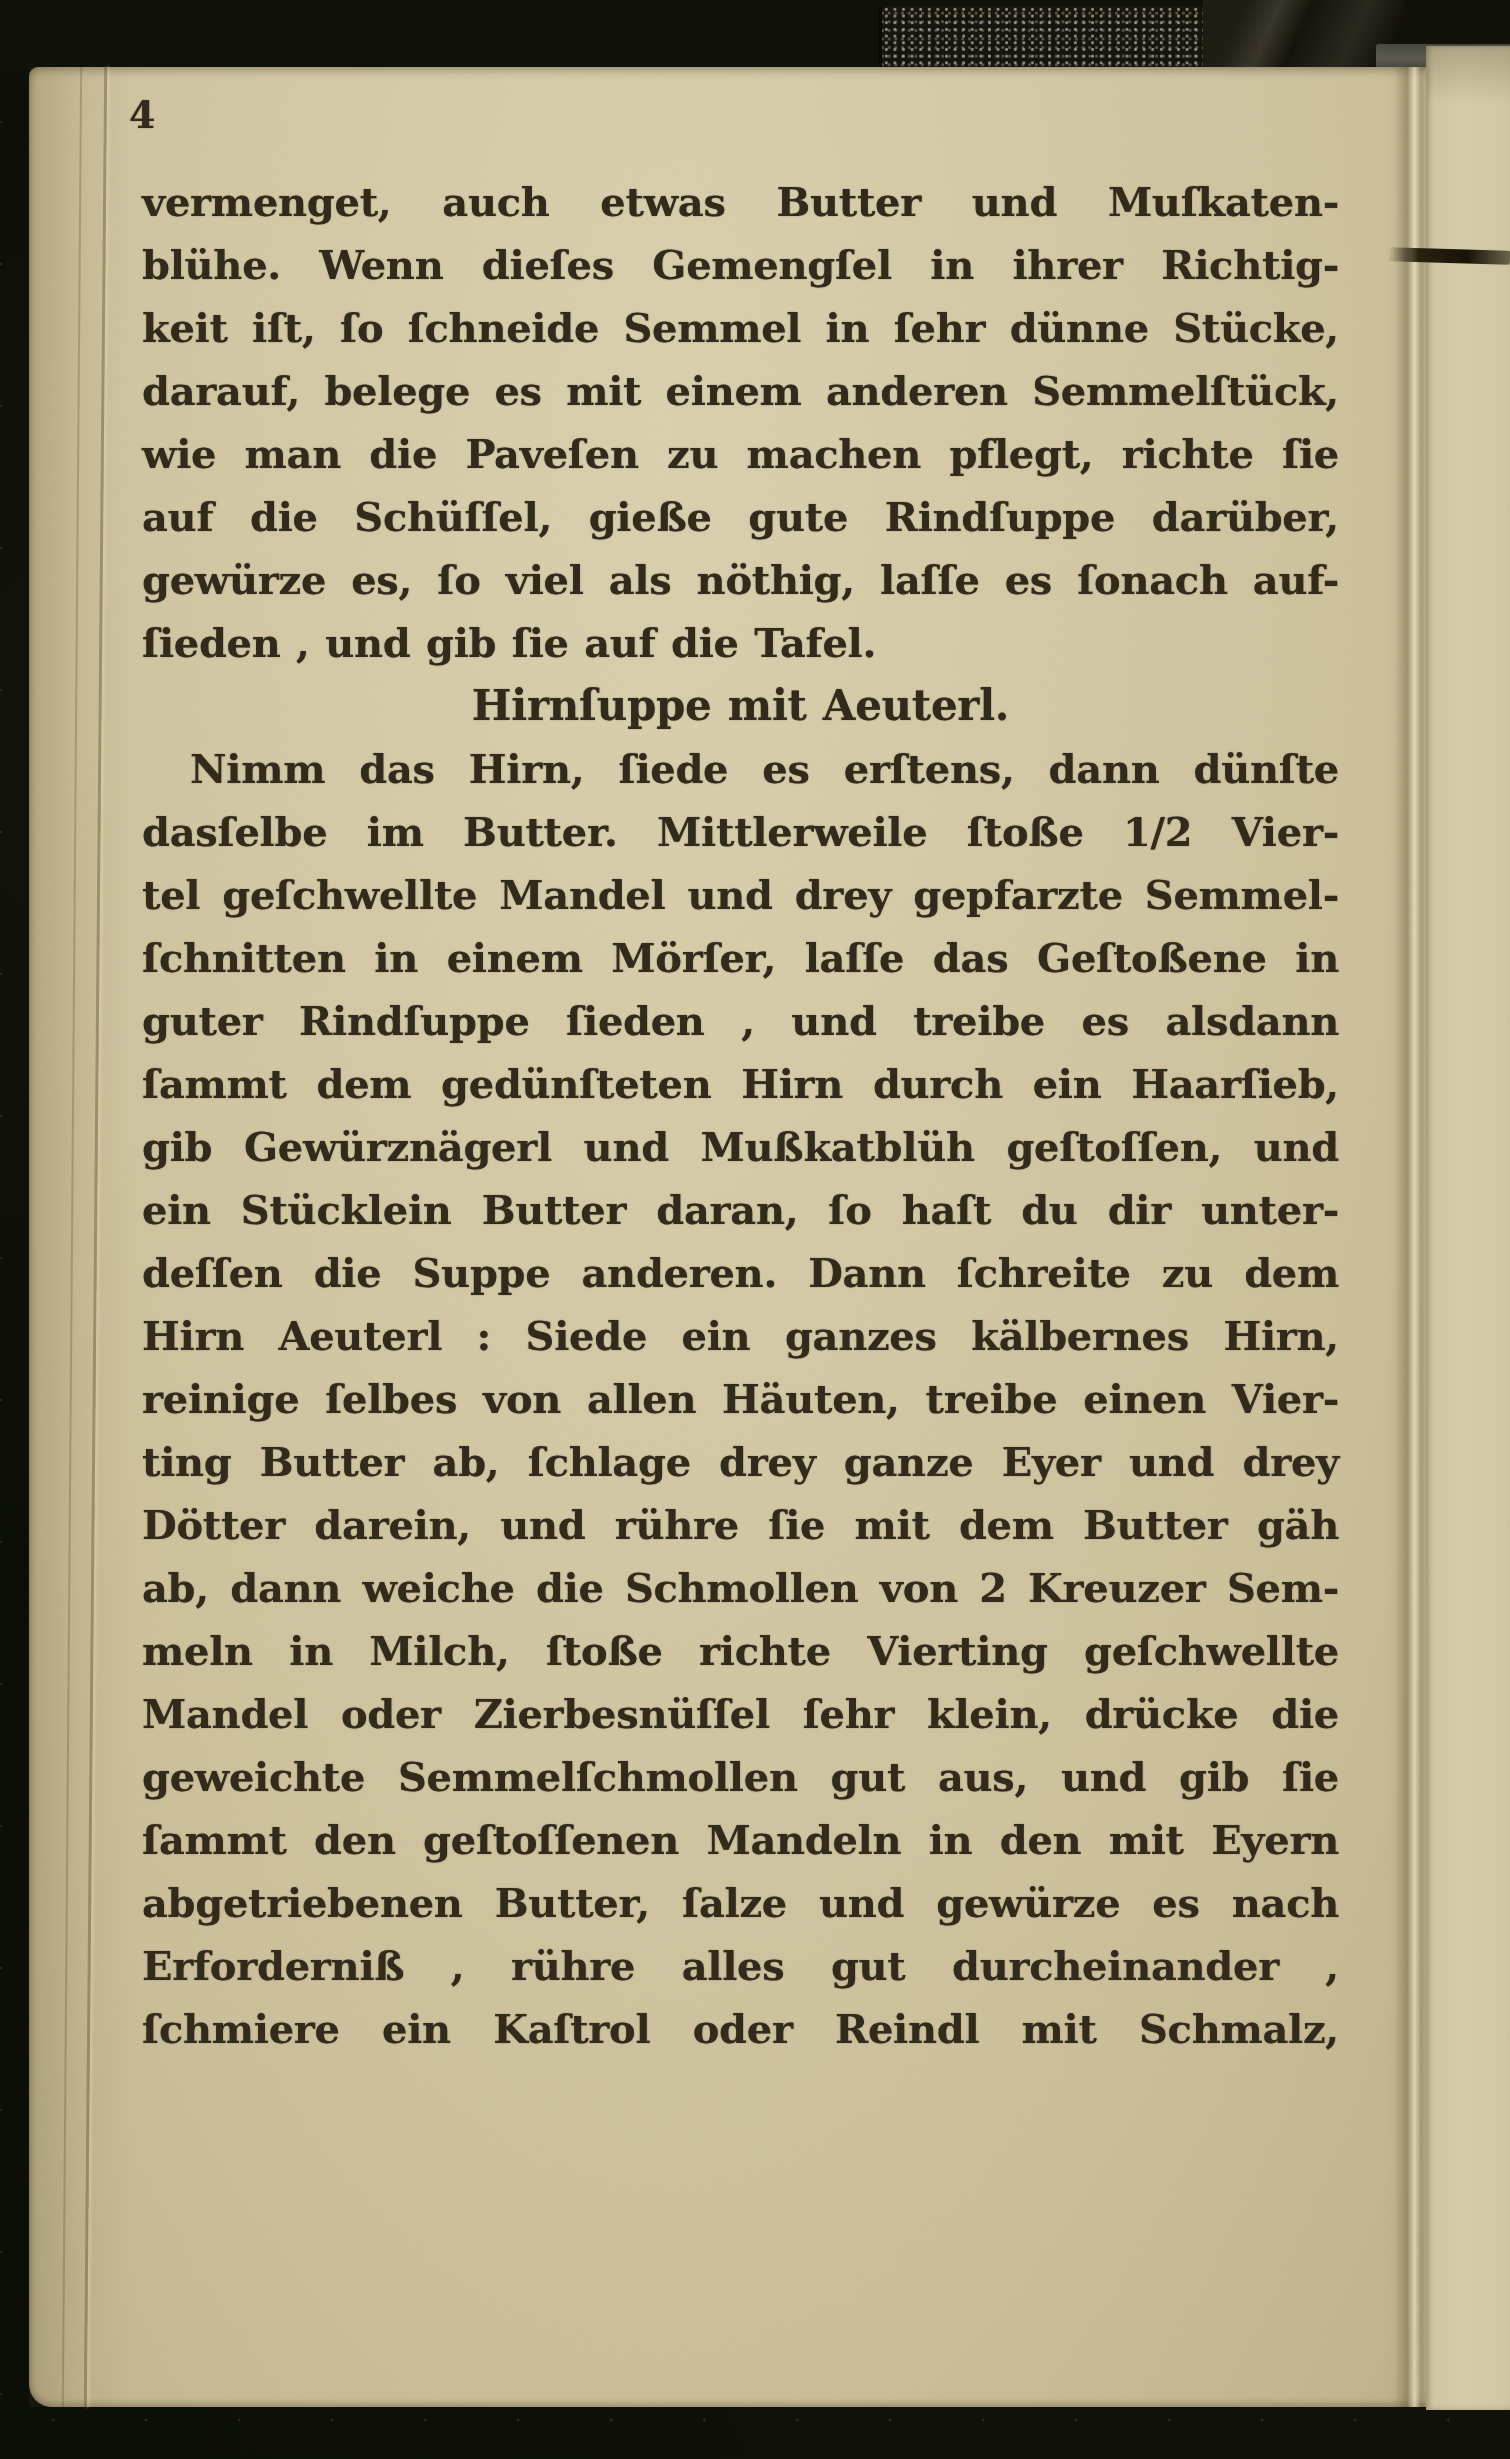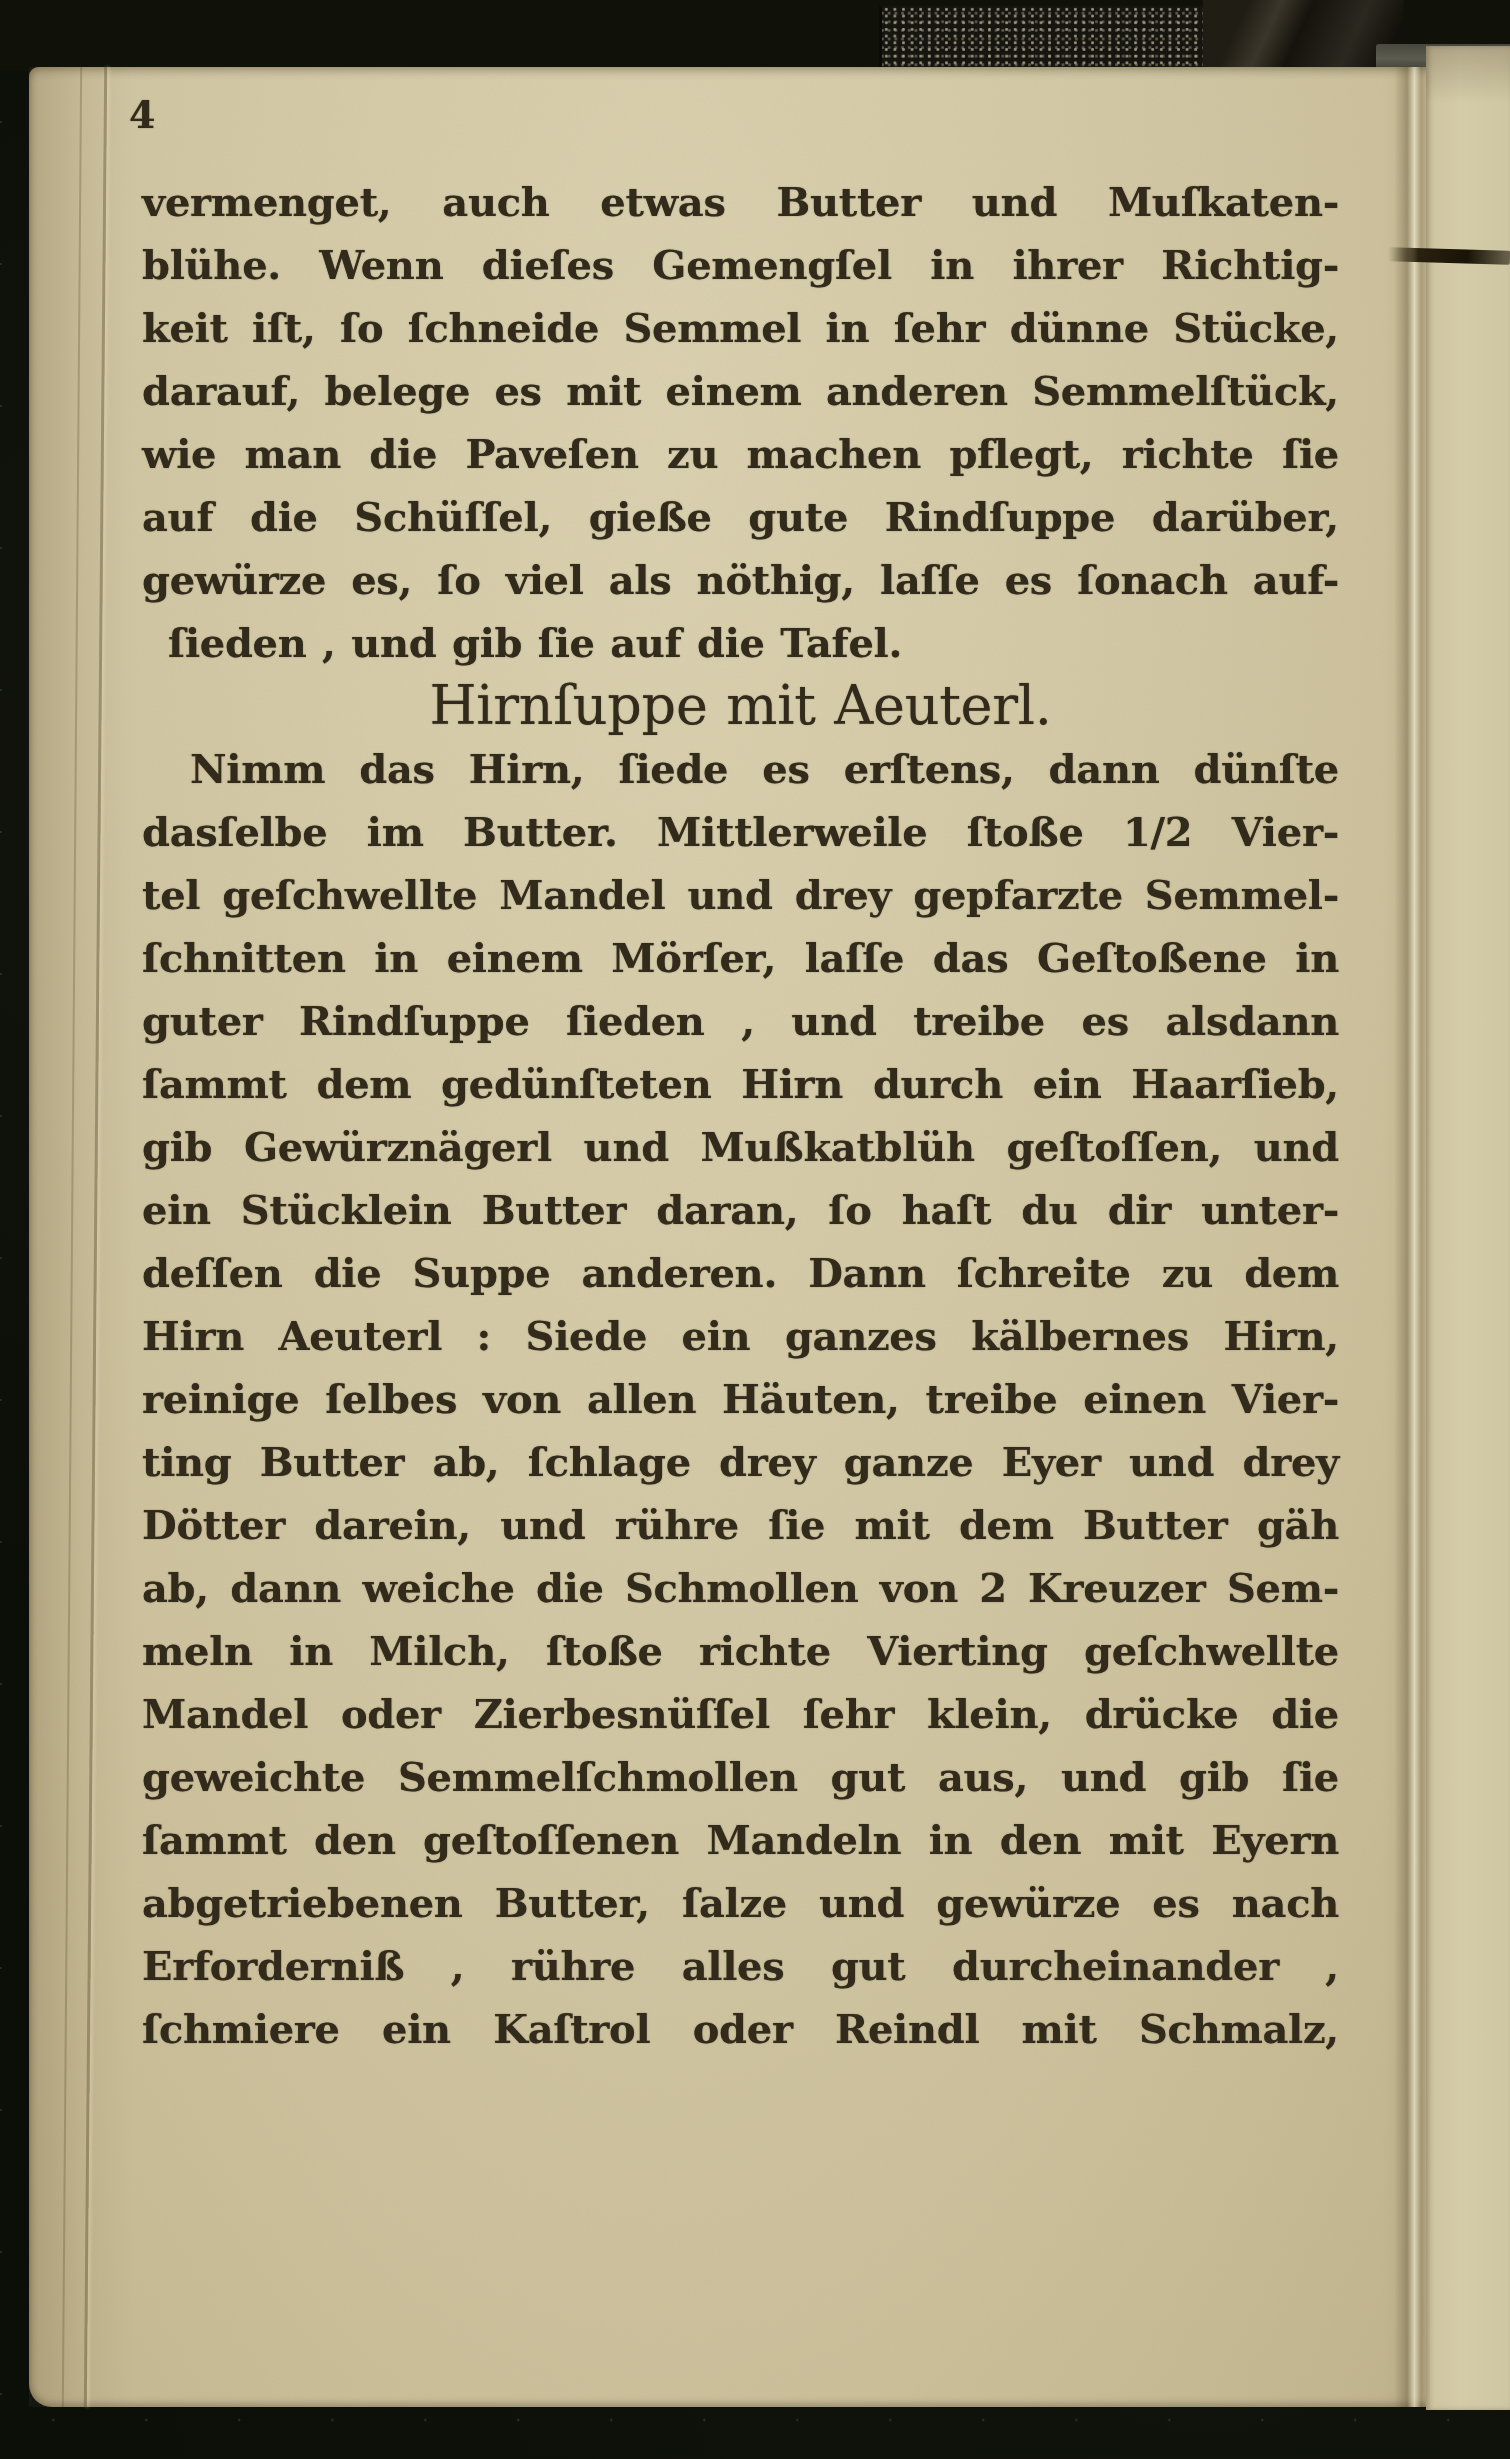--- a/index.html
+++ b/index.html
@@ -77,24 +77,24 @@
     font-size:38px;font-weight:700;color:#322b1c;
     text-shadow:0 0 1.3px rgba(45,36,18,.6);
   }
   .textblock{
     position:absolute;left:142px;top:170px;width:1197px;
     font-size:40px;font-weight:700;color:#322b1c;line-height:63px;
     letter-spacing:-0.3px;word-spacing:1.9px;
     text-shadow:0 0 1.2px rgba(45,36,18,.55);
   }
   .line{text-align:justify;text-align-last:justify;white-space:normal;}
-  #para1 .line:last-child{text-align-last:left;margin-left:26px;}
+  #para1 .line:last-child{text-align-last:left;}
   #para2 .line:first-child{text-indent:48px;}
   .heading{
-    text-align:center;font-size:54px;line-height:63px;font-weight:400;
+    text-align:center;font-size:42px;line-height:63px;font-weight:700;
   }
 </style>
 </head>
 <body>
 
 <div class="stage">
 
   <div class="binding-top"></div>
   <div class="headband"></div>
   <div class="binding-blotch"></div>

